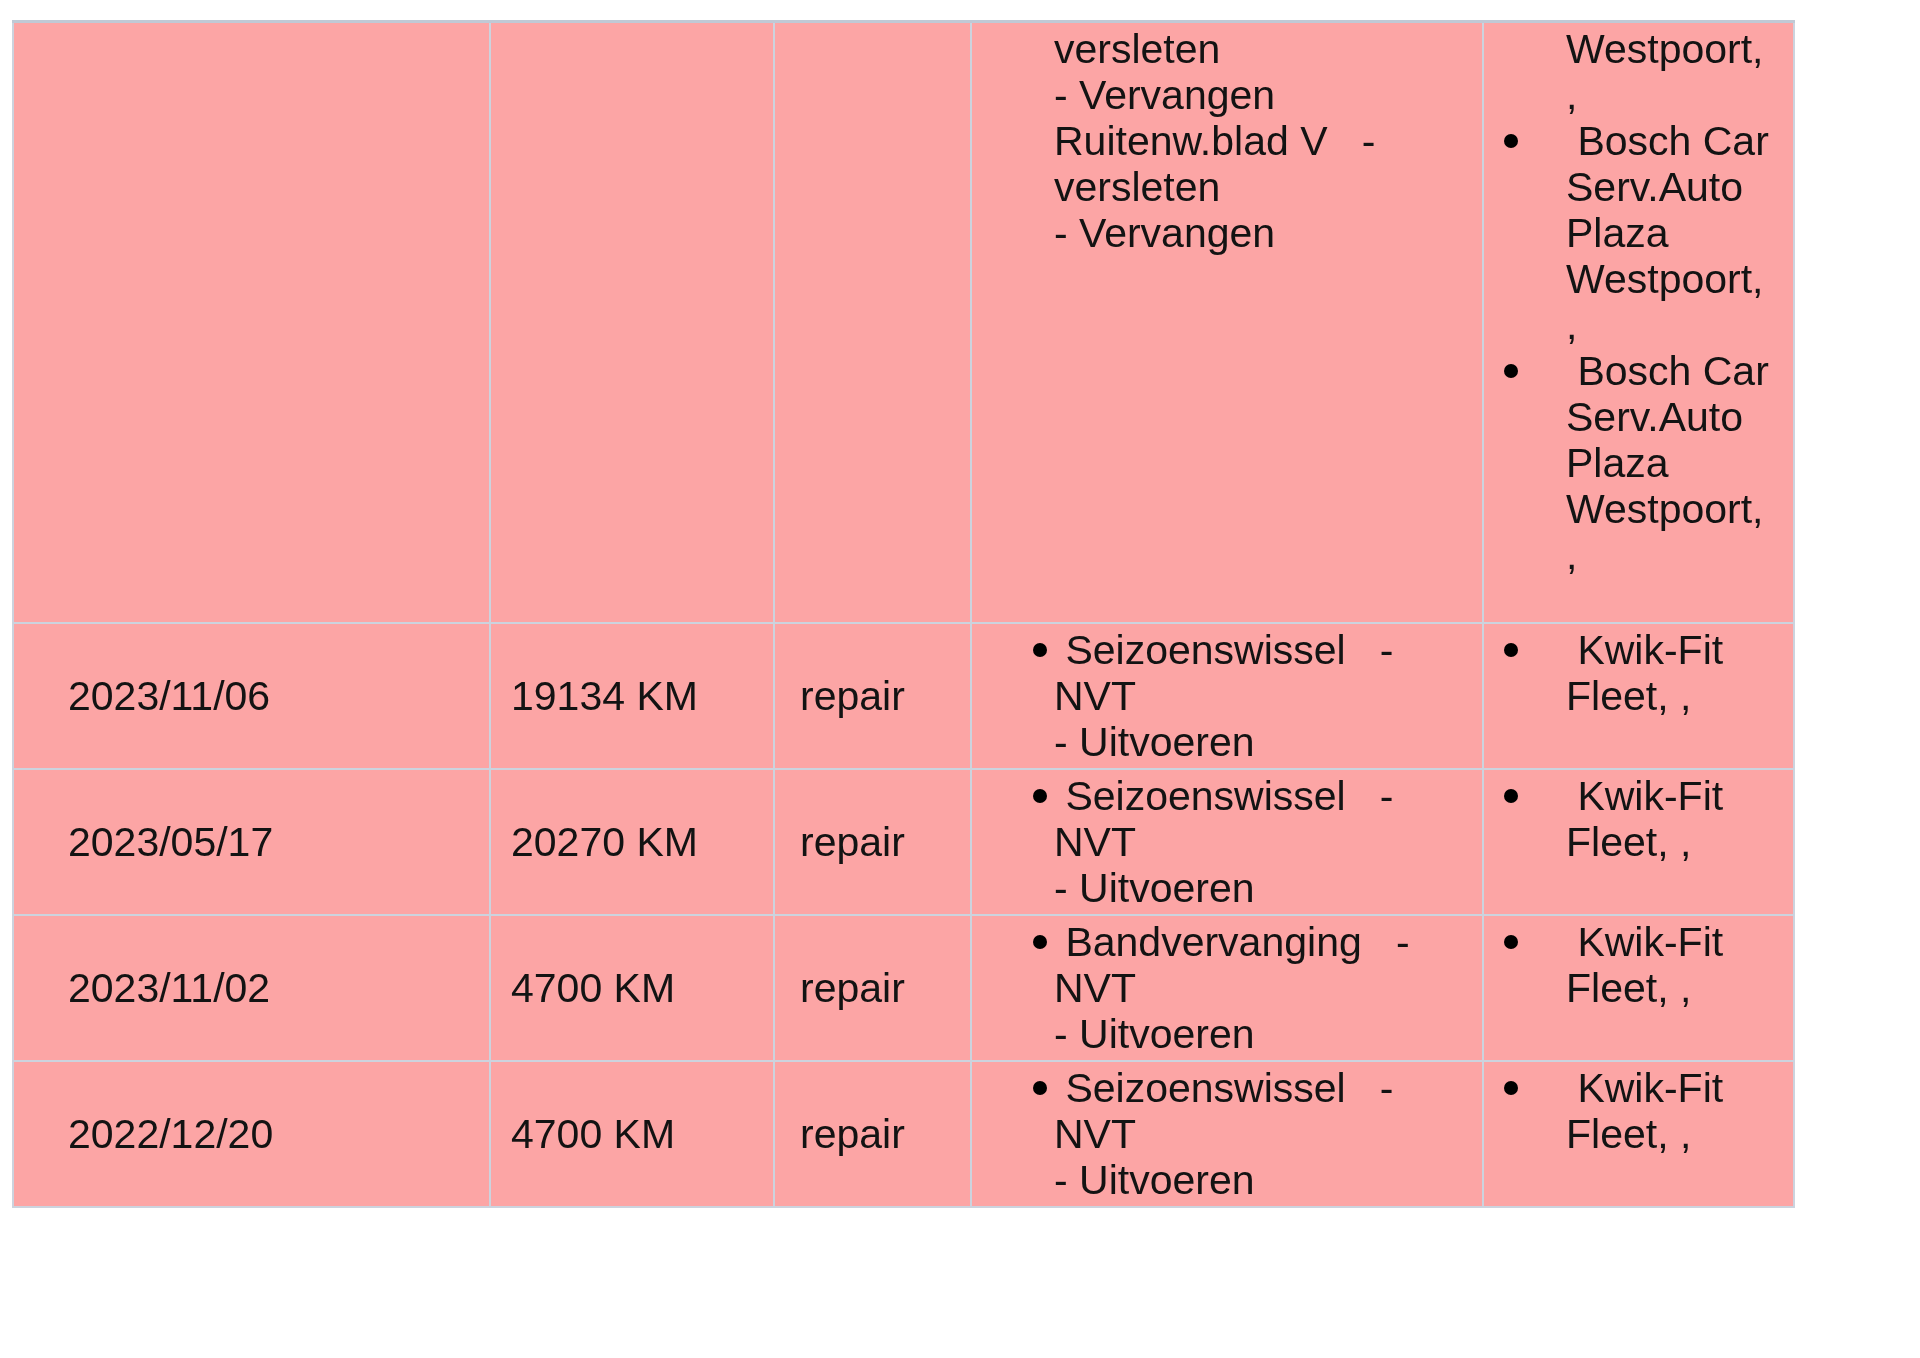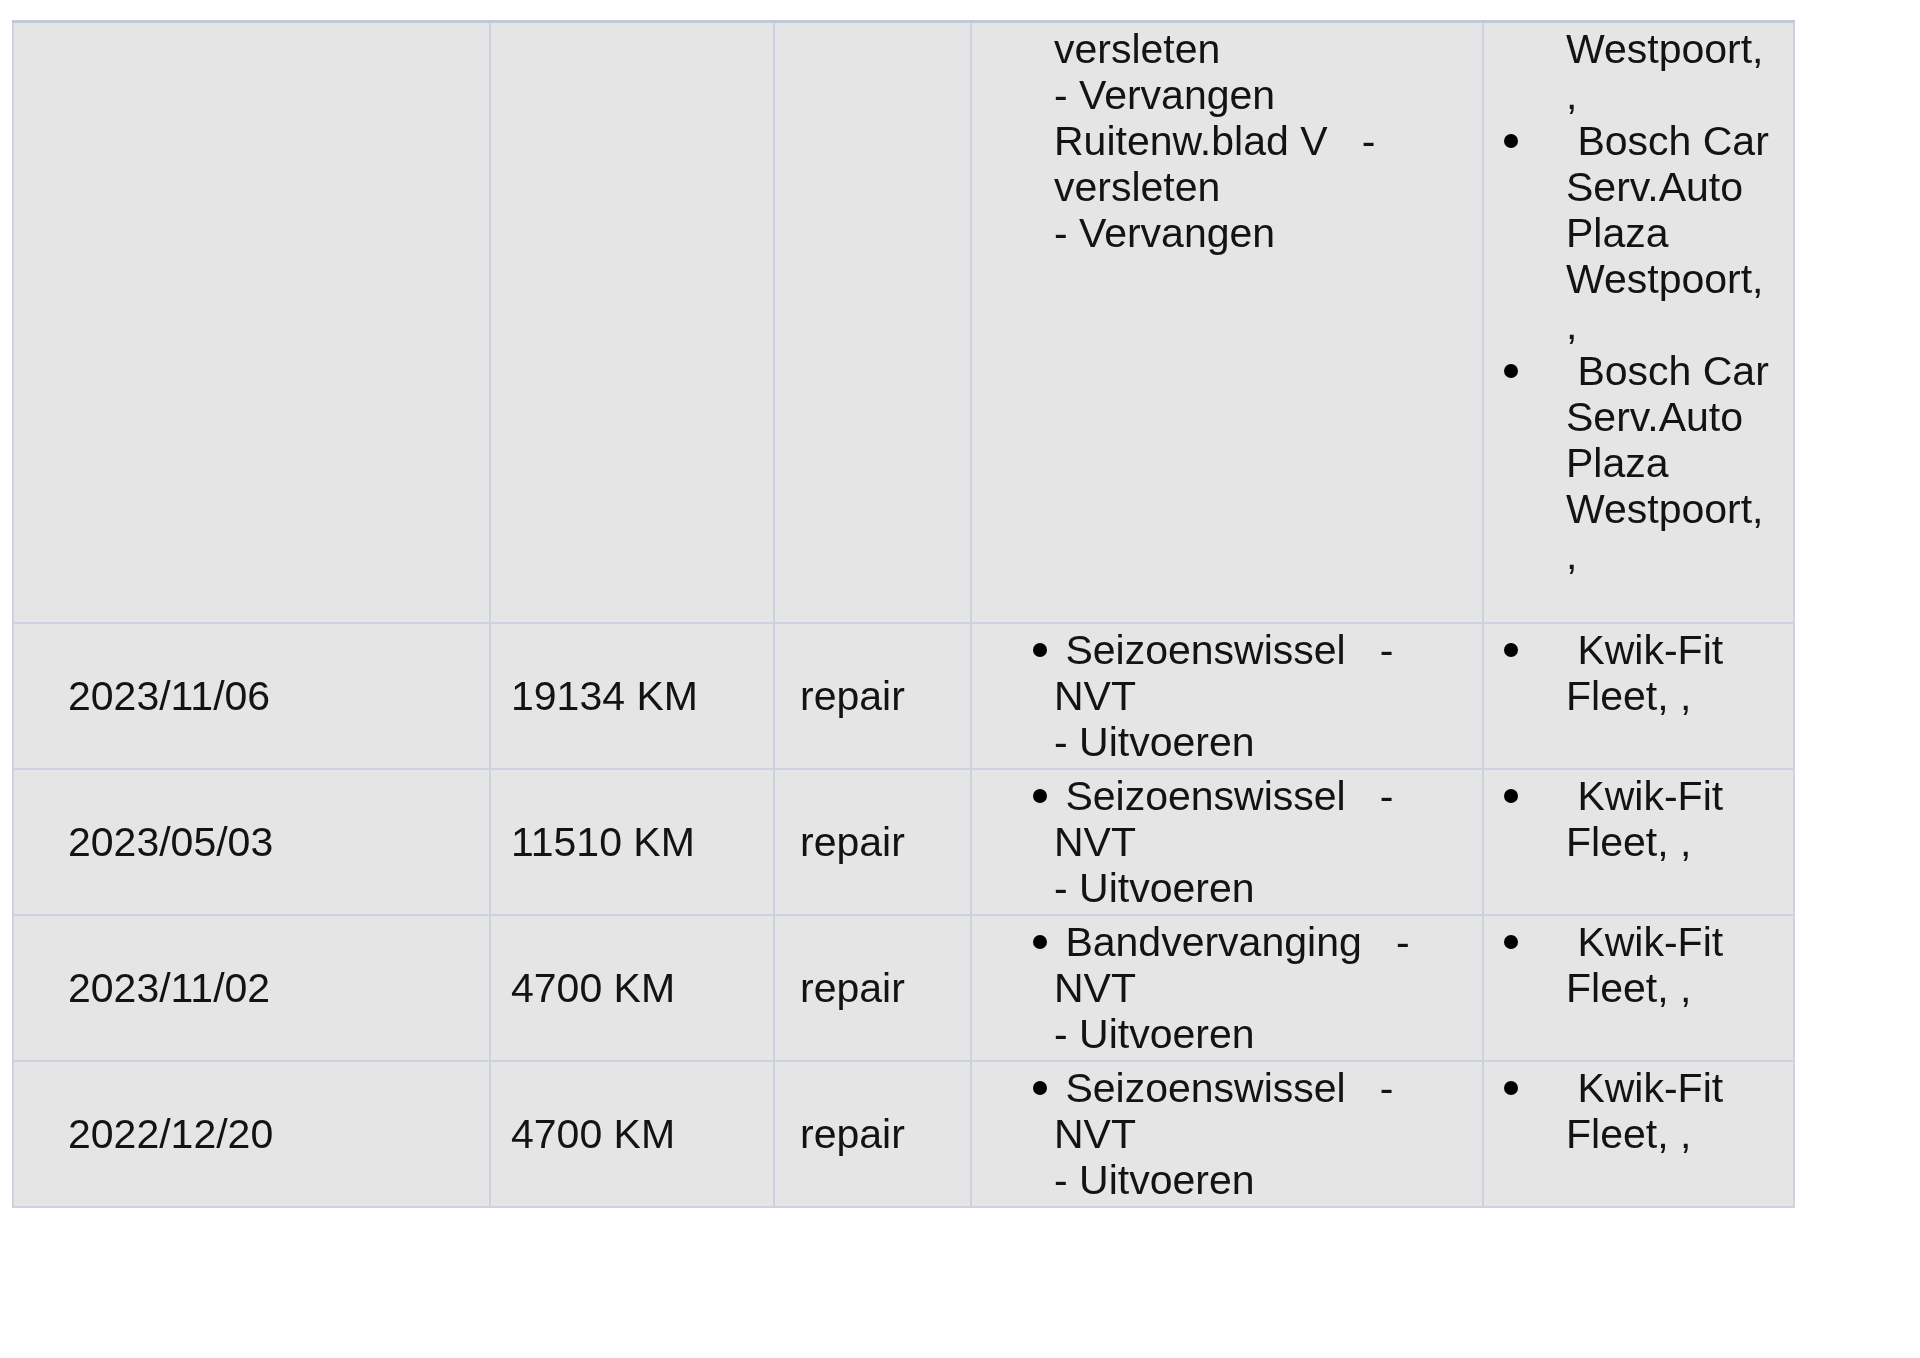--- a/index.html
+++ b/index.html
@@ -6,21 +6,21 @@
   body{
     width:1920px;height:1358px;position:relative;overflow:hidden;
     background:#ffffff;color:#131313;
     font-family:"Liberation Sans", sans-serif;
     font-size:41px;line-height:46px;
   }
   table.maint{
     position:absolute;left:12px;top:20px;
     width:1779px;
     border-collapse:collapse;table-layout:fixed;
-    background:#e5e5e5;
+    background:#fca5a5;
   }
   table.maint{border:2px solid #c6ceda;border-top:3px solid #c0c9d5;}
   td{
     border:2px solid #ccd3de;
     padding:0;vertical-align:middle;overflow:hidden;
   }
   col.c-date{width:477px}
   col.c-km{width:284px}
   col.c-type{width:197px}
   col.c-desc{width:512px}
@@ -86,22 +86,22 @@
           <div class="item"><span class="bullet" style="background: rgb(0, 0, 0);"></span><span> Seizoenswissel   -
 NVT
 - Uitvoeren</span></div>
         </td>
         <td class="col-loc">
           <div class="item"><span class="bullet" style="background: rgb(0, 0, 0);"></span><span> Kwik-Fit
 Fleet, ,</span></div>
         </td>
       </tr>
       <tr class="row-data">
-        <td class="col-date"><span>2023/05/03</span></td>
-        <td class="col-km"><span>11510 KM</span></td>
+        <td class="col-date"><span>2023/05/17</span></td>
+        <td class="col-km"><span>20270 KM</span></td>
         <td class="col-type"><span>repair</span></td>
         <td class="col-desc">
           <div class="item"><span class="bullet" style="background: rgb(0, 0, 0);"></span><span> Seizoenswissel   -
 NVT
 - Uitvoeren</span></div>
         </td>
         <td class="col-loc">
           <div class="item"><span class="bullet" style="background: rgb(0, 0, 0);"></span><span> Kwik-Fit
 Fleet, ,</span></div>
         </td>

